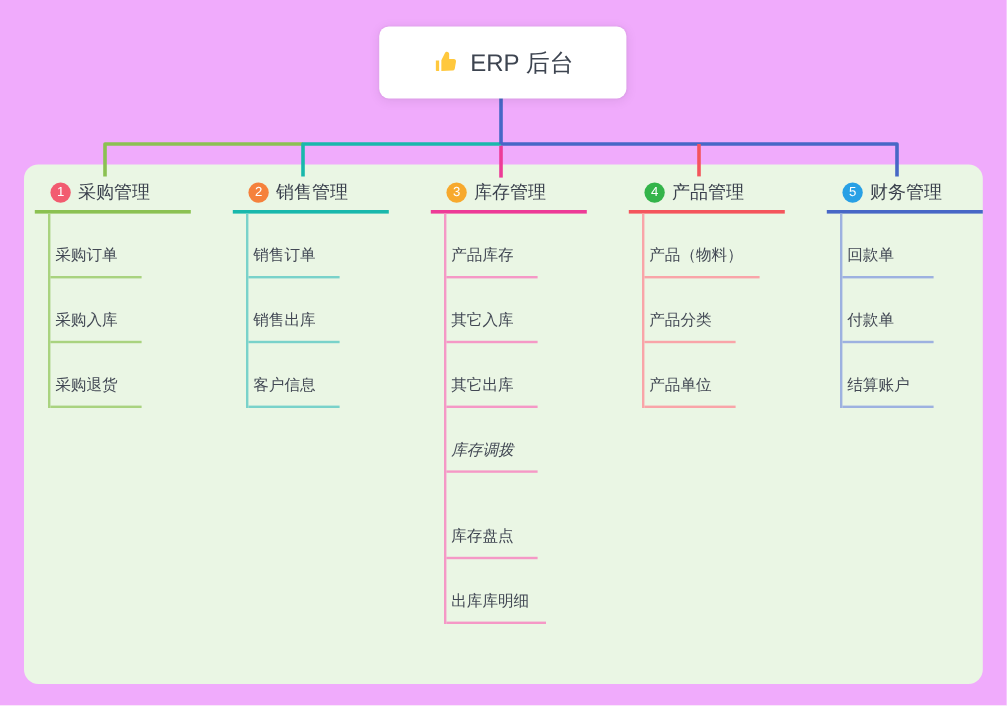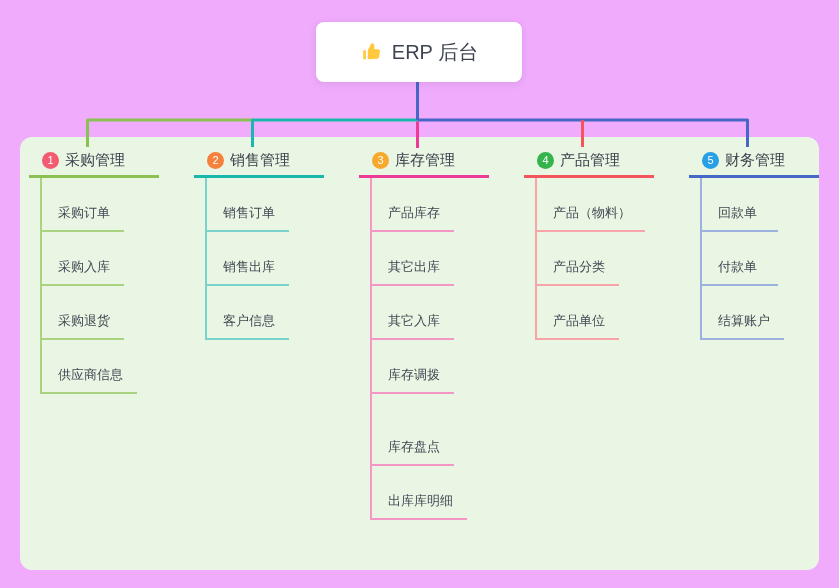--- a/index.html
+++ b/index.html
@@ -21,21 +21,21 @@
   .branch{position:absolute;top:145px;width:160px;}
   .branch-header{display:flex;align-items:center;gap:6px;
                  width:117px;height:30px;box-sizing:content-box;
                  padding-left:13px;border-bottom:3px solid #000;cursor:pointer;}
   .badge{width:17px;height:17px;border-radius:50%;flex:0 0 17px;
          color:#ffffff;font-size:11px;line-height:17px;text-align:center;}
   .branch-label{font-size:15px;color:#3b414d;white-space:nowrap;}
 
   .children{margin-left:11px;border-left:2px solid #ccc;}
   .child{height:54px;box-sizing:border-box;display:flex;align-items:flex-end;
-         padding:0 14px 8px 16px;border-bottom:2px solid #ccc;
+         padding:0 14px 8px 4px;border-bottom:2px solid #ccc;
          width:max-content;min-width:76px;font-size:13px;color:#424854;
          white-space:nowrap;cursor:pointer;}
 </style>
 </head>
 <body>
 
 <div class="canvas">
   <div class="panel" style="background: rgb(234, 246, 228);"></div>
   <svg class="connectors" id="connectors" viewBox="0 0 839 588" xmlns="http://www.w3.org/2000/svg">
       <path d="M 87.5 147 L 87.5 120 L 252.5 120" stroke="#8BC152" stroke-width="3" fill="none" stroke-linejoin="round"></path>
@@ -58,44 +58,43 @@
   <div id="branches">
       <div class="branch" style="left: 29px;">
         <div class="branch-header" style="border-bottom-color: rgb(139, 193, 82);">
           <span class="badge" style="background: rgb(242, 91, 112);">1</span>
           <span class="branch-label">采购管理</span>
         </div>
         <div class="children" style="border-left-color: rgb(169, 211, 127);">
           <div class="child" style="border-bottom-color: rgb(169, 211, 127);">采购订单</div>
           <div class="child" style="border-bottom-color: rgb(169, 211, 127);">采购入库</div>
           <div class="child" style="border-bottom-color: rgb(169, 211, 127);">采购退货</div>
-          <div class="child" style="border-bottom-color: rgb(169, 211, 127);">供应商信息</div>
         </div>
       </div>
       <div class="branch" style="left: 194px;">
         <div class="branch-header" style="border-bottom-color: rgb(25, 184, 172);">
           <span class="badge" style="background: rgb(245, 129, 60);">2</span>
           <span class="branch-label">销售管理</span>
         </div>
         <div class="children" style="border-left-color: rgb(121, 210, 202);">
           <div class="child" style="border-bottom-color: rgb(121, 210, 202);">销售订单</div>
           <div class="child" style="border-bottom-color: rgb(121, 210, 202);">销售出库</div>
           <div class="child" style="border-bottom-color: rgb(121, 210, 202);">客户信息</div>
         </div>
       </div>
       <div class="branch" style="left: 359px;">
         <div class="branch-header" style="border-bottom-color: rgb(237, 59, 151);">
           <span class="badge" style="background: rgb(247, 169, 45);">3</span>
           <span class="branch-label">库存管理</span>
         </div>
         <div class="children" style="border-left-color: rgb(245, 152, 198);">
           <div class="child" style="border-bottom-color: rgb(245, 152, 198);">产品库存</div>
+          <div class="child" style="border-bottom-color: rgb(245, 152, 198);">其它入库</div>
           <div class="child" style="border-bottom-color: rgb(245, 152, 198);">其它出库</div>
-          <div class="child" style="border-bottom-color: rgb(245, 152, 198);">其它入库</div>
-          <div class="child" style="border-bottom-color: rgb(245, 152, 198);">库存调拨</div>
+          <div class="child" style="border-bottom-color: rgb(245, 152, 198); font-style: italic;">库存调拨</div>
           <div class="child" style="border-bottom-color: rgb(245, 152, 198); margin-top: 18px;">库存盘点</div>
           <div class="child" style="border-bottom-color: rgb(245, 152, 198);">出库库明细</div>
         </div>
       </div>
       <div class="branch" style="left: 524px;">
         <div class="branch-header" style="border-bottom-color: rgb(244, 85, 92);">
           <span class="badge" style="background: rgb(52, 180, 74);">4</span>
           <span class="branch-label">产品管理</span>
         </div>
         <div class="children" style="border-left-color: rgb(249, 164, 168);">

